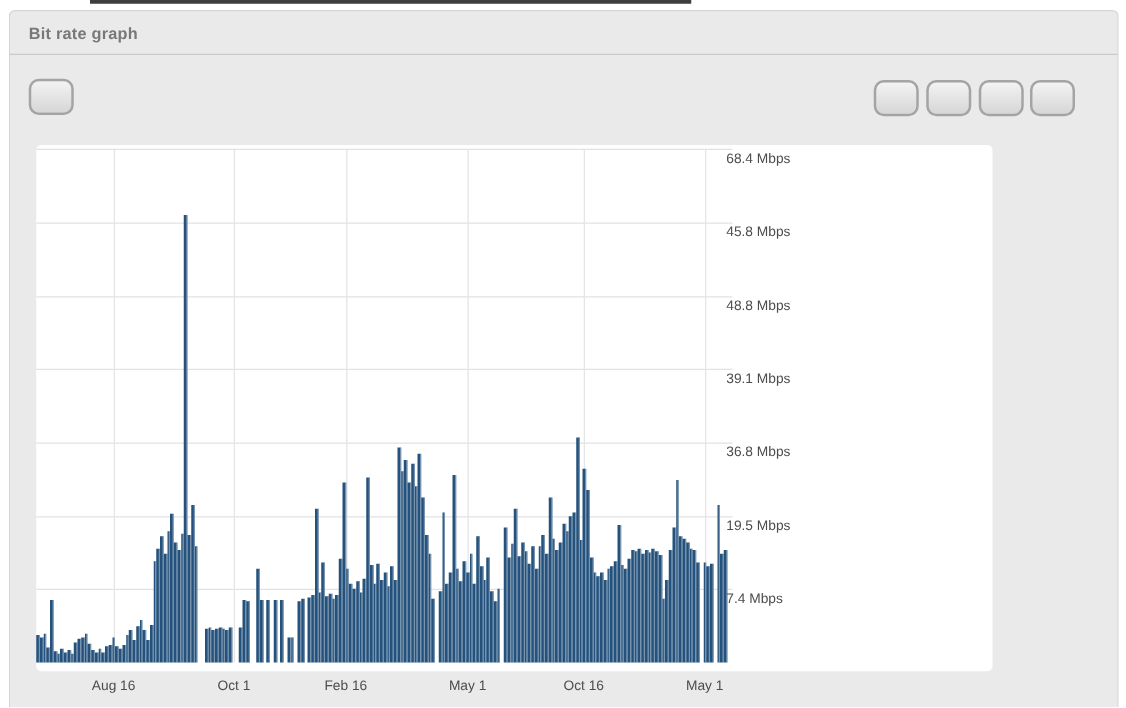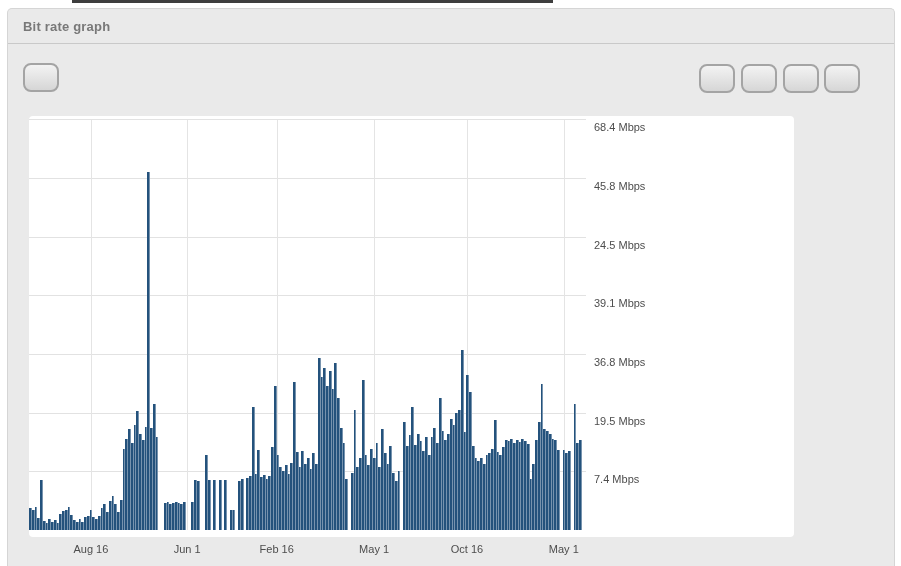--- a/index.html
+++ b/index.html
@@ -36,21 +36,21 @@
   .gridline-v{position:absolute;top:4px;width:1px;height:410px;background:#e4e4e4;}
   .bars{
     position:absolute;left:0;bottom:7px;width:553px;height:414px;
     display:flex;align-items:flex-end;
   }
   .bar{
     flex:0 0 2.7512px;box-sizing:border-box;
     border-right:1px solid rgba(255,255,255,0.38);
   }
   .y-tick{
-    position:absolute;left:565px;width:80px;font-size:11px;color:#4d4d4d;
+    position:absolute;left:552px;width:80px;font-size:11px;color:#4d4d4d;
     line-height:12px;white-space:nowrap;
   }
   .x-tick{
     position:absolute;top:534px;width:70px;margin-left:-35px;text-align:center;
     font-size:11px;color:#4d4d4d;line-height:12px;white-space:nowrap;
   }
 </style>
 </head>
 <body>
 
@@ -284,30 +284,30 @@
             <div class="bar" style="height: 78.7px; background: rgb(36, 82, 124);"></div>
             <div class="bar" style="height: 0px; background: transparent; border-right: none;"></div>
             <div class="bar" style="height: 126.2px; background: rgb(36, 82, 124);"></div>
             <div class="bar" style="height: 87.1px; background: rgb(36, 82, 124);"></div>
             <div class="bar" style="height: 90.1px; background: rgb(36, 82, 124);"></div>
           </div>
         </div>
       <div id="y-axis">
           <div class="y-tick" style="top: 4.9px;">68.4 Mbps</div>
           <div class="y-tick" style="top: 63.8px;">45.8 Mbps</div>
-          <div class="y-tick" style="top: 122.7px;">24.5 Mbps</div>
+          <div class="y-tick" style="top: 122.7px;">48.8 Mbps</div>
           <div class="y-tick" style="top: 181px;">39.1 Mbps</div>
           <div class="y-tick" style="top: 239.9px;">36.8 Mbps</div>
           <div class="y-tick" style="top: 298.8px;">19.5 Mbps</div>
           <div class="y-tick" style="top: 357.1px;">7.4 Mbps</div>
         </div>
     </div>
 
     <div id="x-axis">
         <div class="x-tick" style="left: 82.9px;">Aug 16</div>
-        <div class="x-tick" style="left: 179.2px;">Jun 1</div>
+        <div class="x-tick" style="left: 179.2px;">Oct 1</div>
         <div class="x-tick" style="left: 268.7px;">Feb 16</div>
         <div class="x-tick" style="left: 366.1px;">May 1</div>
         <div class="x-tick" style="left: 459px;">Oct 16</div>
         <div class="x-tick" style="left: 555.8px;">May 1</div>
       </div>
   </div>
 </div>
 
 </body></html>

